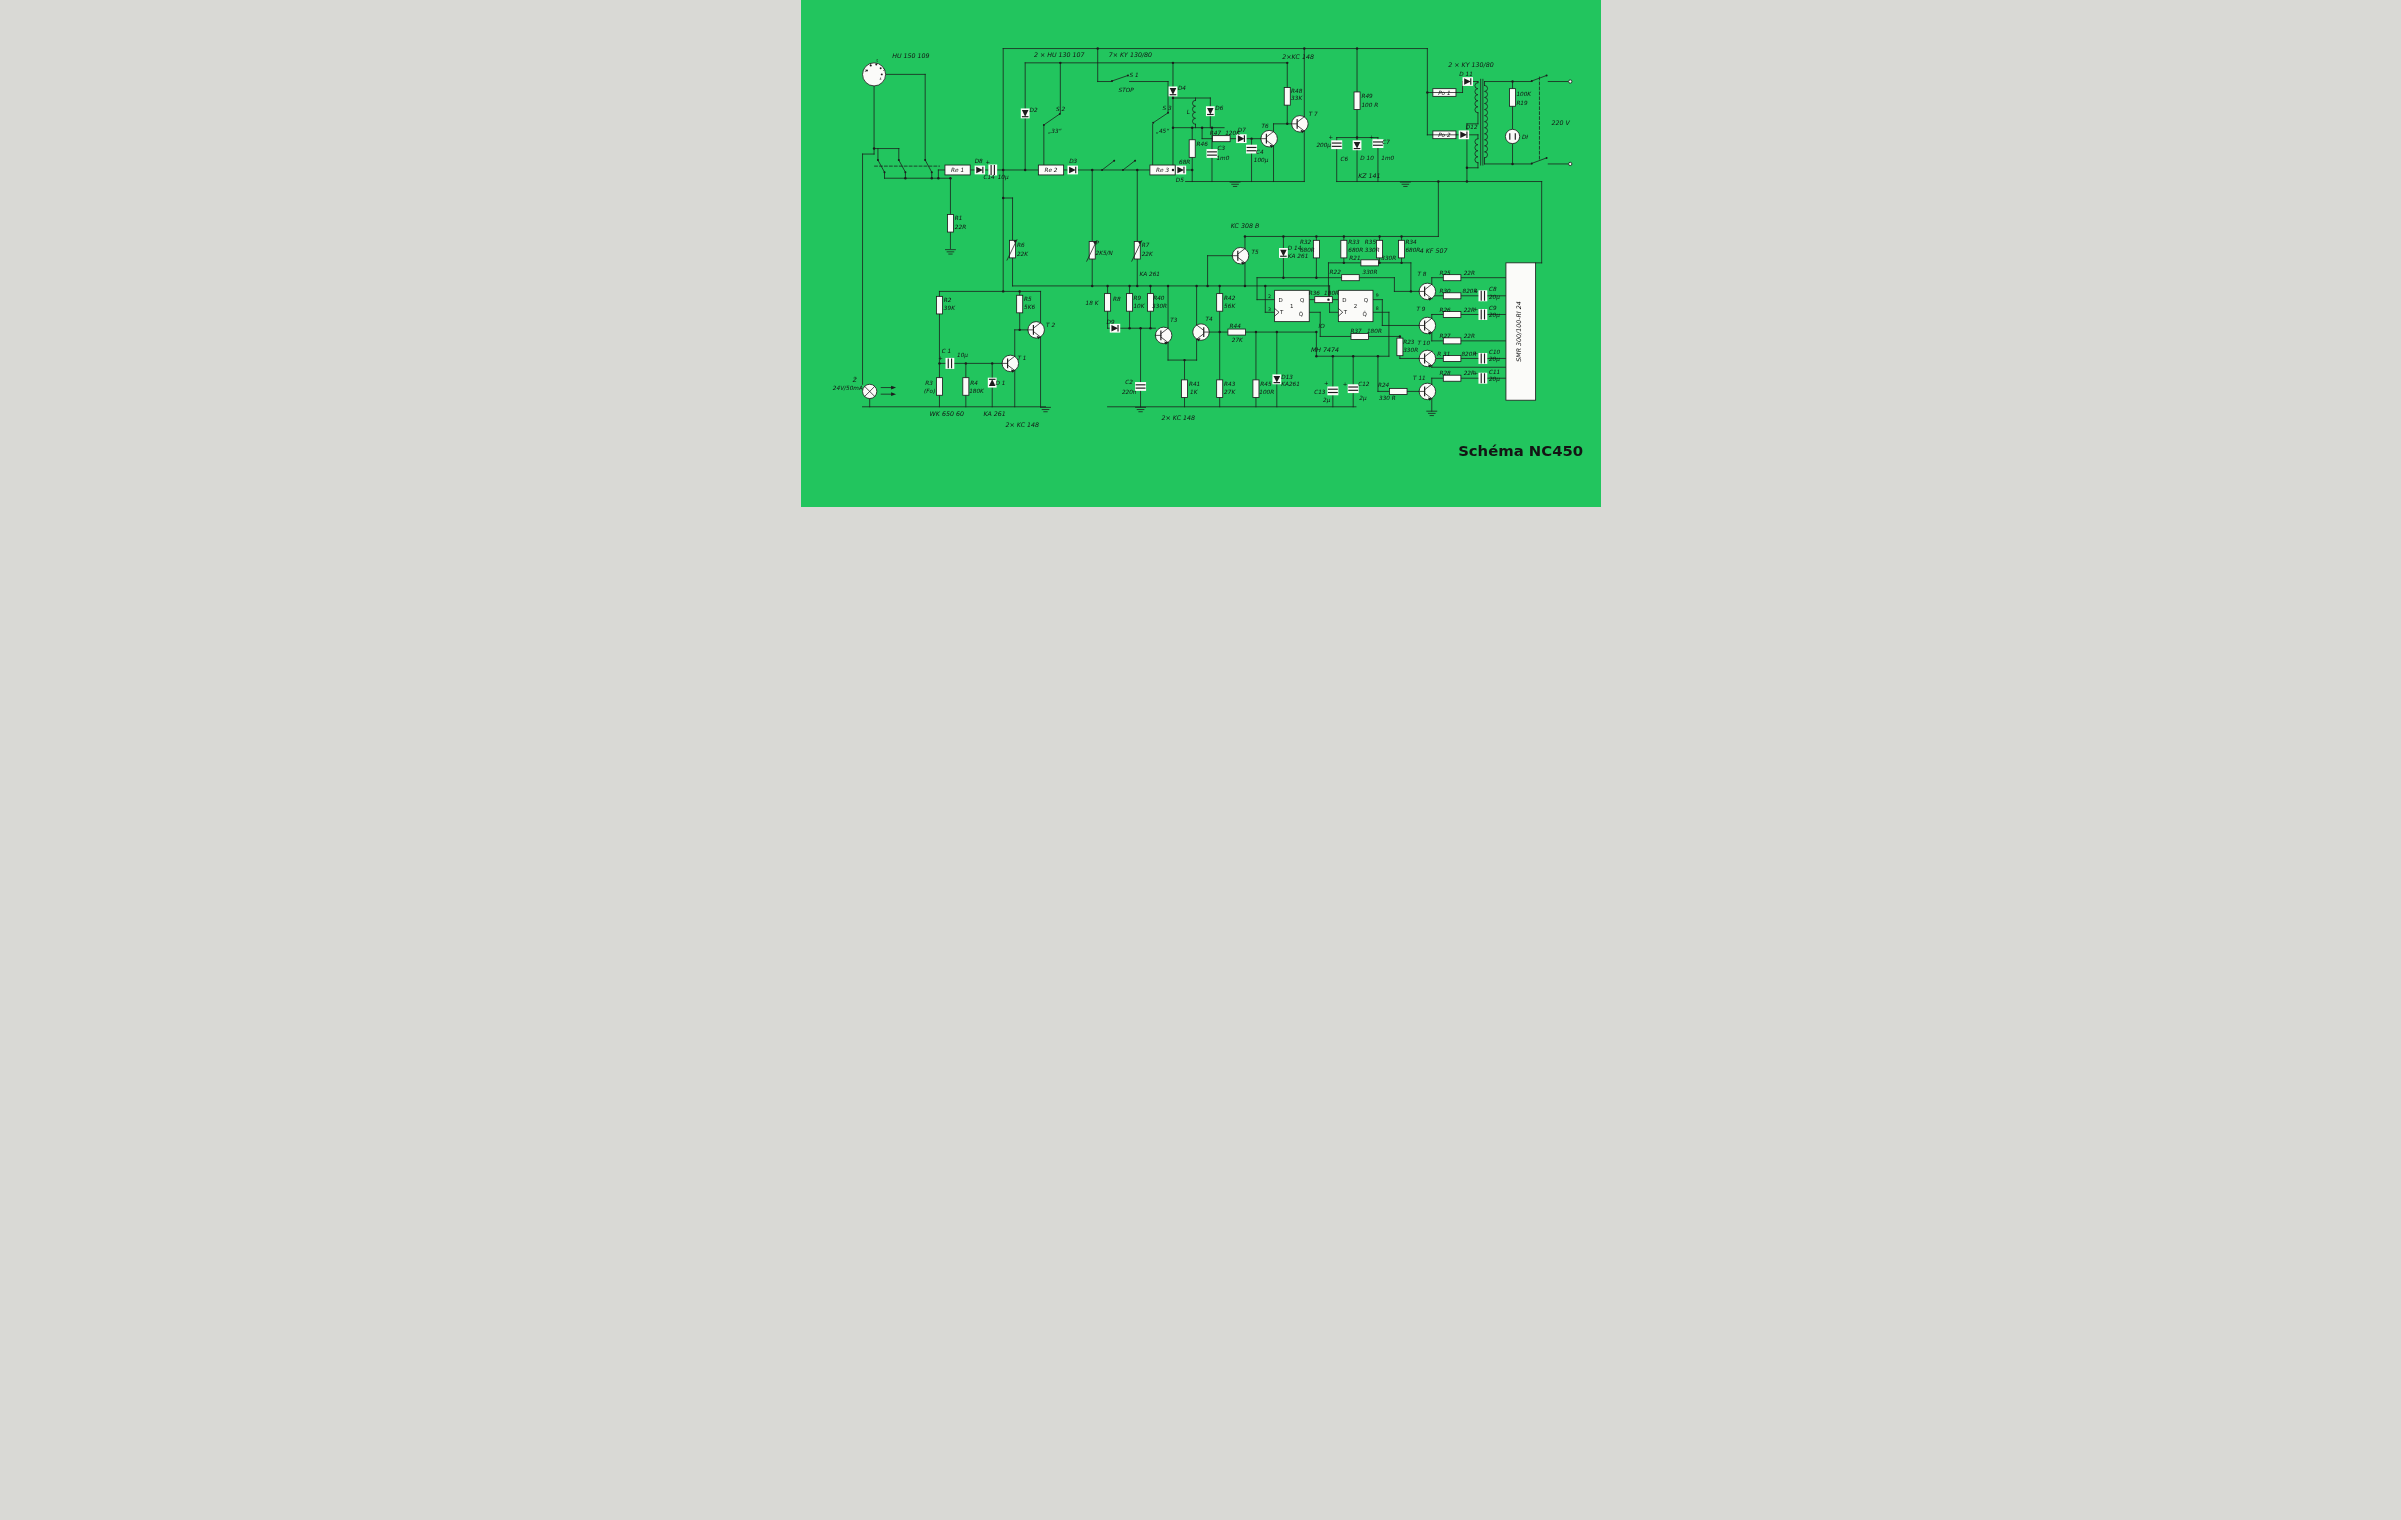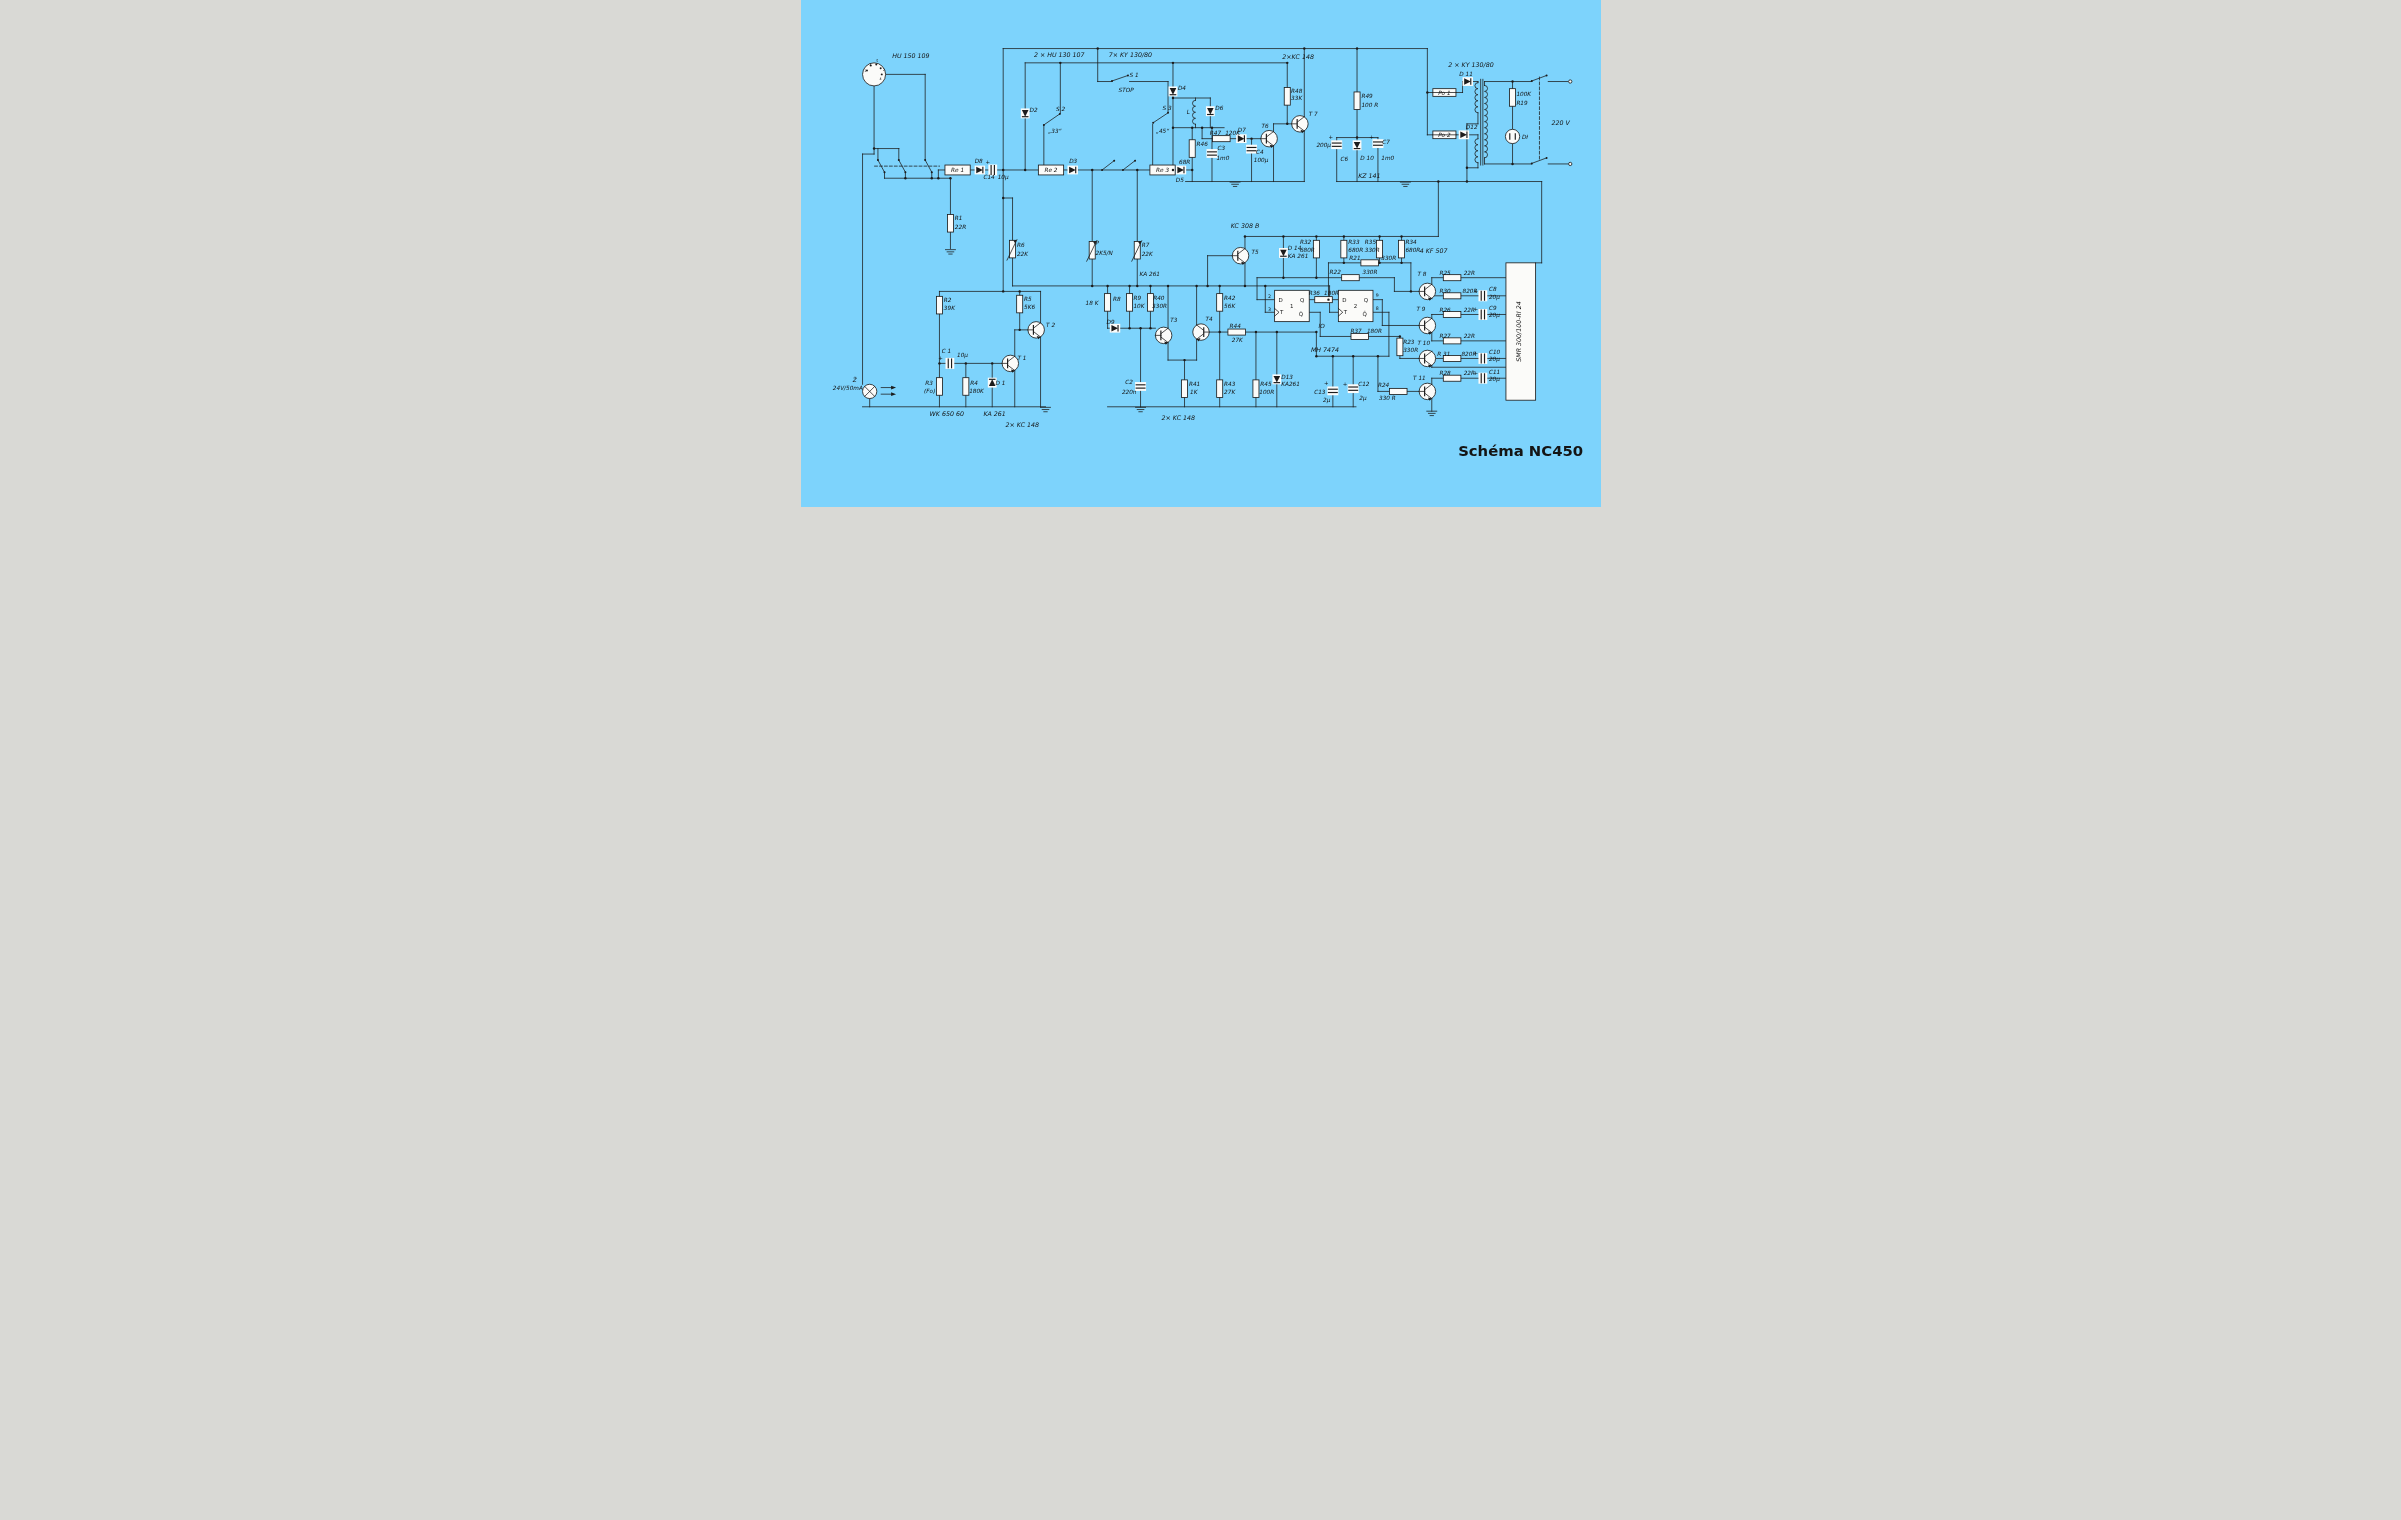--- a/index.html
+++ b/index.html
@@ -1,16 +1,16 @@
 <!DOCTYPE html>
 <html style="font-size:8.8px"><head>
 <meta charset="utf-8">
 <style>
   html,body{margin:0;padding:0;background:#d9d9d5;}
-  .page{width:800px;height:507px;background:#7dd3fc;margin:0 auto;position:relative;overflow:hidden;}
+  .page{width:800px;height:507px;background:#22c55e;margin:0 auto;position:relative;overflow:hidden;}
   svg{display:block;}
   .w{stroke:#1c1c1c;stroke-width:1.4;fill:none;stroke-linecap:square;}
   .w2l{stroke:#1c1c1c;stroke-width:2.1;fill:none;}
   .dash{stroke-dasharray:5 4;}
   .mask{fill:#fbfbf9;stroke:#1c1c1c;stroke-width:1.5;}
   .bgq{fill:#fbfbf9;stroke:none;}
   .fill{fill:#1c1c1c;stroke:none;}
   .dot{fill:#1c1c1c;stroke:none;}
   text{fill:#141414;font-family:"DejaVu Sans",sans-serif;font-style:italic;font-size:10.5px;}
   .h{font-size:11.5px;}

